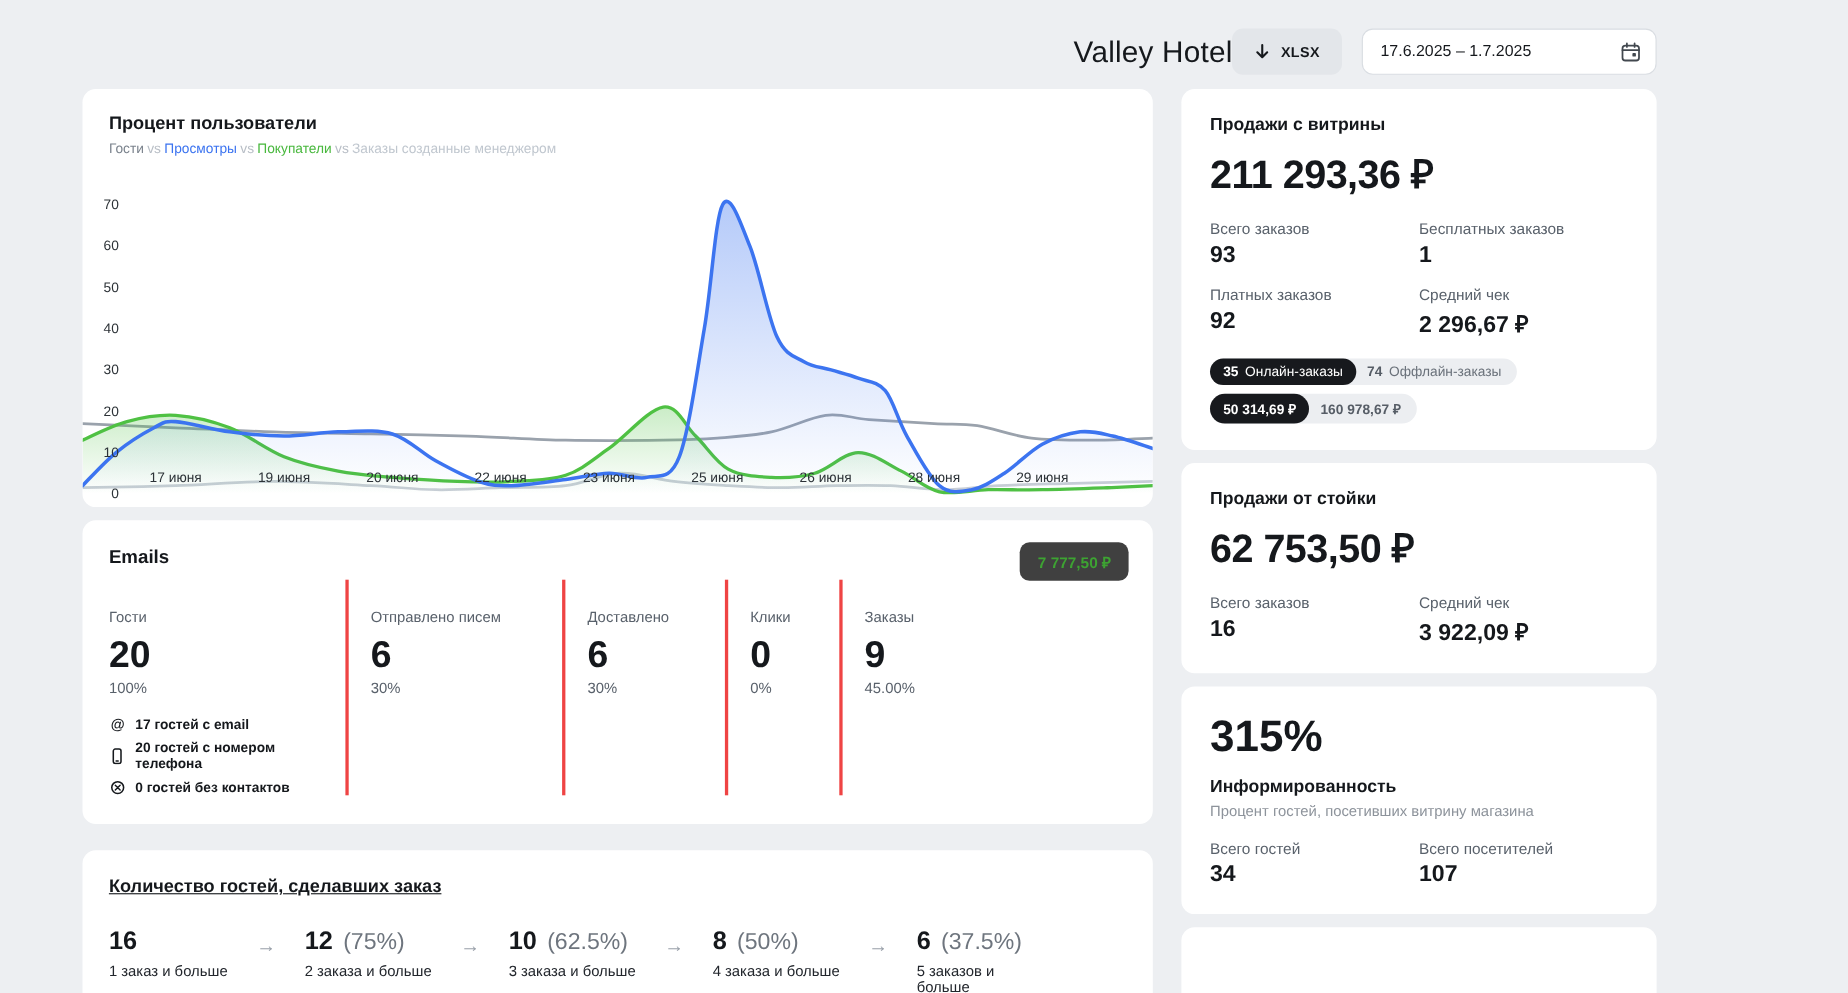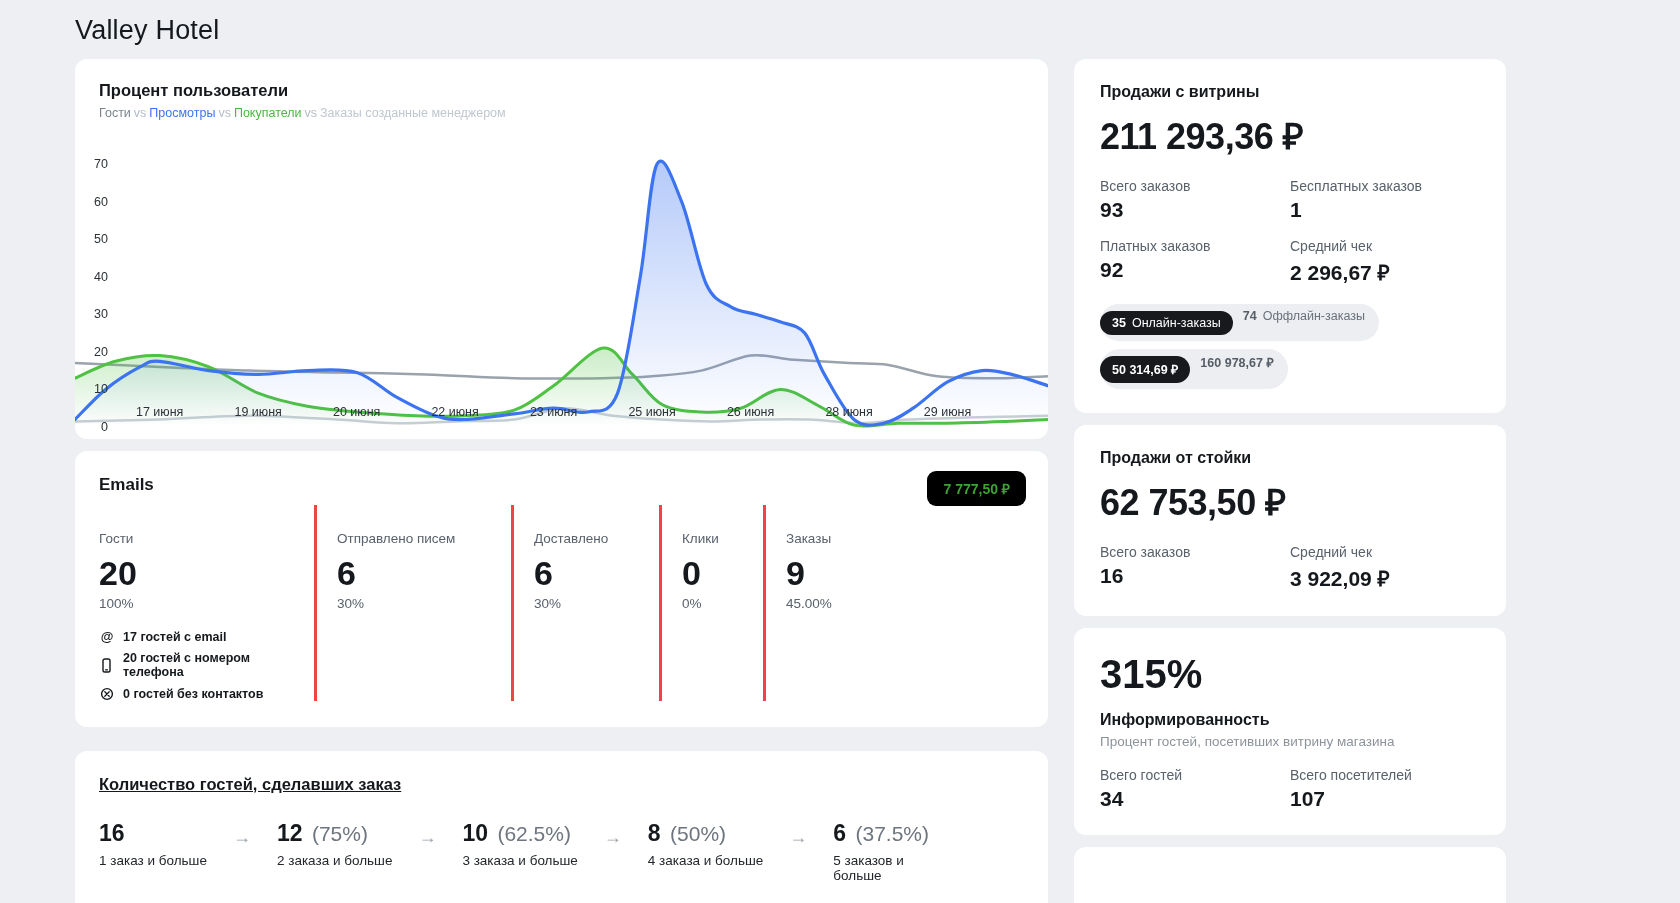--- a/index.html
+++ b/index.html
@@ -3,21 +3,21 @@
 <meta charset="utf-8">
 <style>
   * { box-sizing: border-box; }
   html,body { margin:0; padding:0; }
   body {
     width:1680px; height:903px; overflow:hidden;
     background:#edeff2; color:#15181c;
     font-family:"Liberation Sans", sans-serif;
   }
   
-  .topbar { display:flex; justify-content:space-between; align-items:center; padding:15px 174px 13px 75px; }
+  .topbar { display:flex; justify-content:flex-end; align-items:center; padding:26px 174px 13px 75px;margin-left:20px; }
   .topbar h1 { margin:0; font-size:27px; font-weight:500; letter-spacing:0.2px; }
   .topbar-right { display:flex; align-items:center; gap:18px; }
   .xlsx-btn {
     display:flex; align-items:center; gap:9px; height:42px; padding:0 20px;
     background:#e3e6ea; border:none; border-radius:10px; cursor:pointer;
     font-family:"Liberation Sans",sans-serif; font-size:13px; font-weight:700; letter-spacing:0.4px; color:#15181c;
   }
   .datepicker {
     display:flex; align-items:center; justify-content:space-between;
     width:268px; height:42px; padding:0 13px 0 16px;
@@ -35,21 +35,21 @@
   .chart-head h2 { margin:0; font-size:16.5px; font-weight:700; }
   .legend { margin-top:6px; font-size:12.5px; }
   .legend .sep { color:#b7bdc5; margin:0 3px; }
   #chart-svg { display:block; width:973px; height:380px; }
   .ytick, .xtick { font-family:"Liberation Sans",sans-serif; font-size:12.5px; fill:#2c3237; }
   
   .emails-card { position:relative; padding:24px 24px 26px; }
   .emails-card h2 { margin:0; font-size:17px; font-weight:700; }
   .badge {
     position:absolute; top:20px; right:22px;
-    background:#000000; color:#3da332; font-size:14px; font-weight:700;
+    background:#404040; color:#3da332; font-size:14px; font-weight:700;
     padding:8px 16px; border-radius:9px;
   }
   .email-cols { display:flex; margin-top:10px; }
   .ecol { padding-top:26px; }
   .ecol + .ecol { border-left:3px solid #ef4444; padding-left:20px; }
   .ecol-1 { width:215px; } .ecol-2 { width:197px; } .ecol-3 { width:148px; }
   .ecol-4 { width:139px; } .ecol-5 { width:104px; } .ecol-6 { flex:1; }
   .ecol-label { font-size:13.5px; color:#59616b; }
   .ecol-value { font-size:34px; font-weight:700; margin-top:8px; }
   .ecol-pct { font-size:13.5px; color:#59616b; margin-top:3px; }
@@ -69,32 +69,48 @@
   .rcard { padding:24px 26px; }
   .rcard h2 { margin:0; font-size:16px; font-weight:700; }
   .rtotal { font-size:36px; font-weight:700; letter-spacing:-0.5px; margin-top:10px; }
   .rstats { display:grid; grid-template-columns:1fr 1fr; row-gap:16px; margin-top:18px; }
   .rstat-label { font-size:14px; color:#59616b; }
   .rstat-value { font-size:21px; font-weight:700; margin-top:4px; }
   .pills { margin-top:18px; display:flex; flex-direction:column; gap:8px; }
   .pill-row { display:flex; align-items:center; background:#eceef1; border-radius:999px; width:fit-content; max-width:100%; }
   .pill-dark { display:flex; align-items:center; gap:6px; background:#17191d; color:#fff; border-radius:999px; padding:5px 12px; font-size:12.5px; white-space:nowrap; }
   .pill-dark .pv { font-weight:700; }
-  .pill-light { display:flex; align-items:flex-start; gap:6px; padding:5px 14px 18px 10px; font-size:12.5px; color:#6a717a; white-space:nowrap; }
+  .pill-light { display:flex; align-items:flex-start; gap:6px; padding:5px 14px 5px 10px; font-size:12.5px; color:#6a717a; white-space:nowrap; }
   .pill-light .pv2 { font-weight:700; color:#565d66; }
   .awr-value { font-size:40px; font-weight:700; }
   .awr-title { font-size:16px; font-weight:700; margin-top:14px; }
   .awr-sub { font-size:13.5px; color:#8d939b; margin-top:5px; }
   .partial-card { height:120px; }
 </style>
 </head>
 <body>
 
 <header class="topbar">
   <h1>Valley Hotel</h1>
+  <div class="topbar-right">
+    <button class="xlsx-btn">
+      <svg width="15" height="16" viewBox="0 0 15 16">
+        <path d="M7.5 2v10M3 8.5L7.5 13 12 8.5" stroke="#15181c" stroke-width="1.9" fill="none" stroke-linecap="round" stroke-linejoin="round"></path>
+      </svg>
+      <span>XLSX</span>
+    </button>
+    <div class="datepicker">
+      <span>17.6.2025 – 1.7.2025</span>
+      <svg width="19" height="19" viewBox="0 0 19 19">
+        <rect x="2" y="3.5" width="15" height="13.5" rx="2.6" stroke="#42484f" stroke-width="1.6" fill="none"></rect>
+        <path d="M6 1.5v3.2M13 1.5v3.2M2 7.6h15" stroke="#42484f" stroke-width="1.6" fill="none" stroke-linecap="round"></path>
+        <rect x="11" y="10.2" width="3.2" height="3.2" rx="0.8" fill="#42484f"></rect>
+      </svg>
+    </div>
+  </div>
 </header>
 
 <div class="layout">
 
   <div class="col-main">
 
     <section class="card chart-card">
       <div class="chart-head">
         <h2>Процент пользователи</h2>
         <div class="legend">

